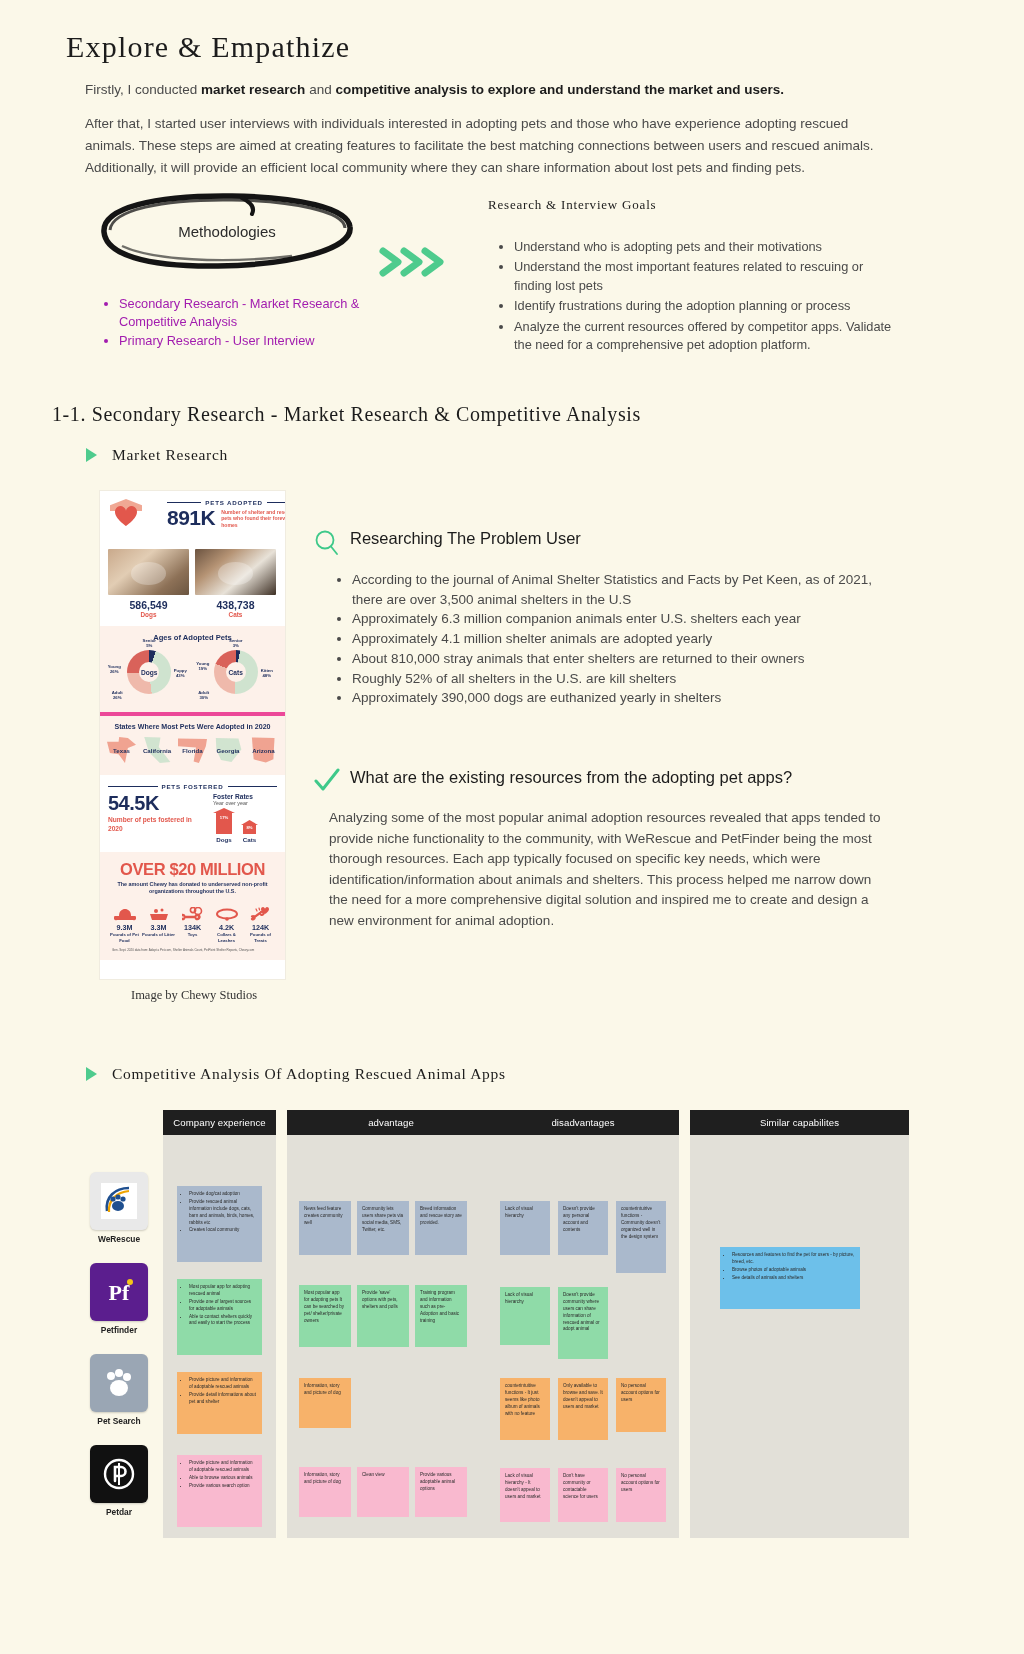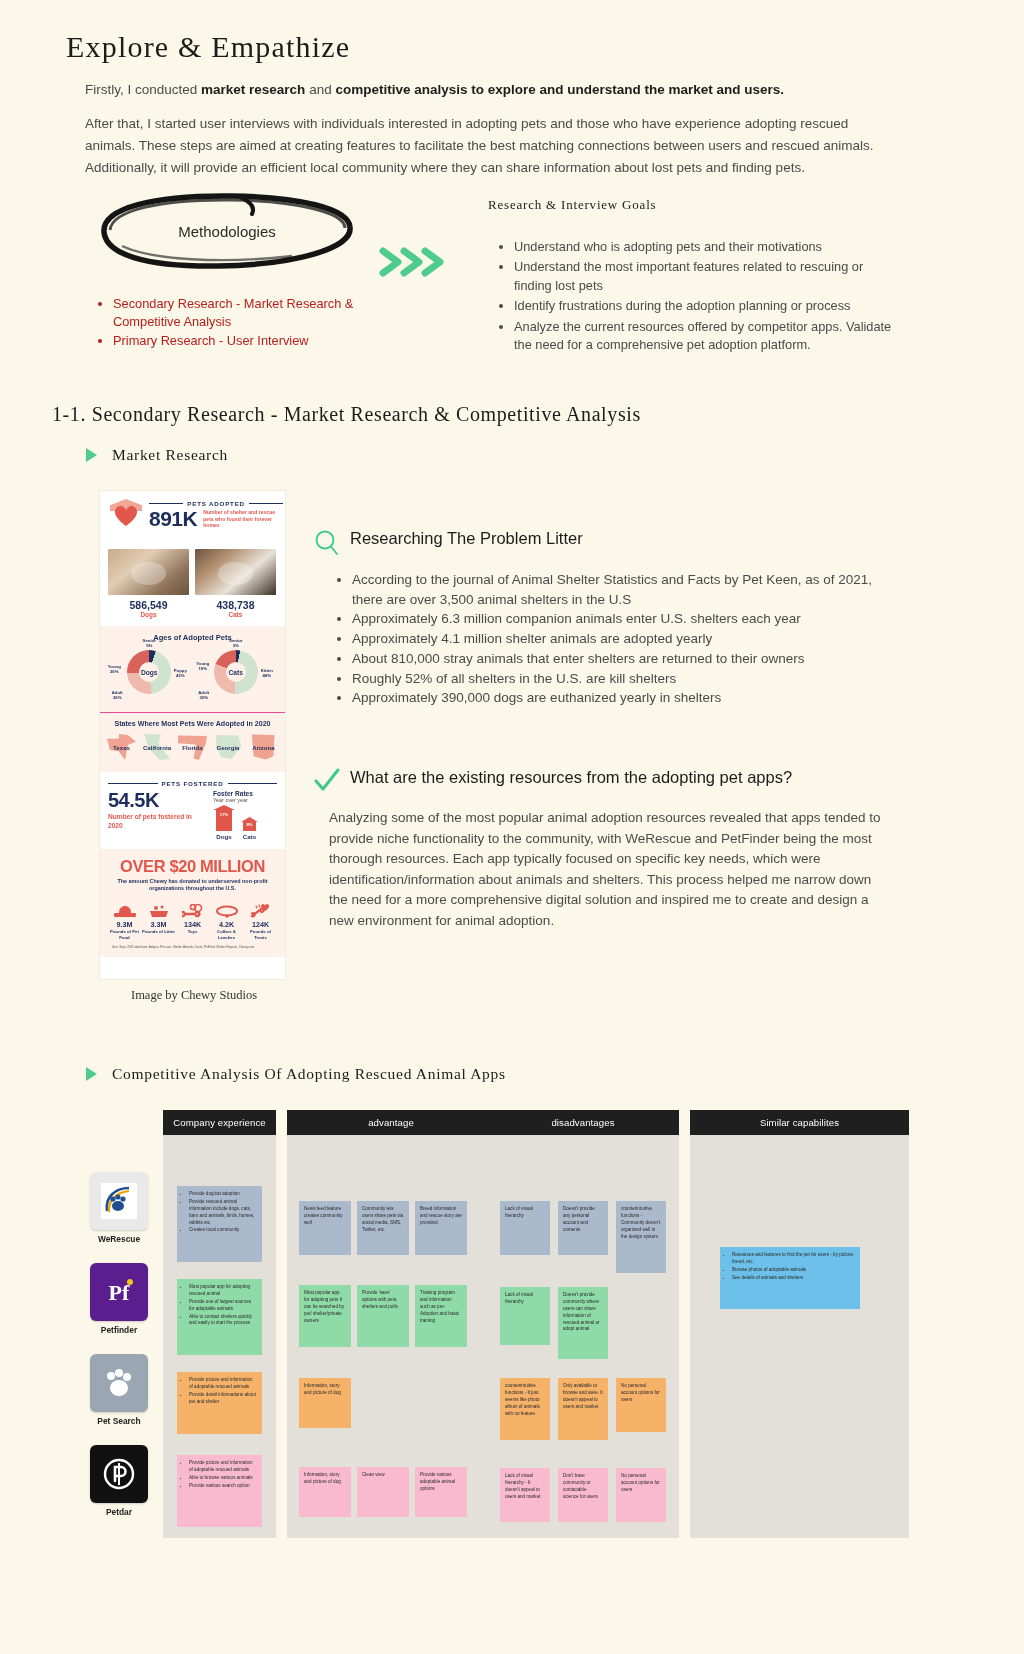--- a/index.html
+++ b/index.html
@@ -32,22 +32,22 @@
 
   
   .meth-wrap { position: absolute; left: 92px; top: 192px; width: 270px; height: 78px; }
   .meth-label {
     position: absolute; left: 0; top: 0; width: 270px; height: 78px;
     display: flex; align-items: center; justify-content: center;
     font-size: 15px; color: #2b2b2b;
   }
   .meth-circle { position: absolute; left: 0; top: 0; }
   .meth-list {
-    position: absolute; left: 99px; top: 295px; width: 300px;
-    font-size: 12.8px; color: #b91c1c; line-height: 1.42;
+    position: absolute; left: 105px; top: 295px; width: 300px;
+    font-size: 12.8px; color: #a21caf; line-height: 1.42;
   }
   .meth-list li { margin-bottom: 1px; }
   ul { list-style: disc; padding-left: 14px; }
 
   .chev { position: absolute; left: 378px; top: 245px; }
 
   
   .goals-title {
     position: absolute; left: 488px; top: 197px;
     font-family: "Liberation Serif", serif;
@@ -93,21 +93,21 @@
     position: absolute; left: 99px; top: 988px; width: 190px;
     text-align: center; font-family: "Liberation Serif", serif;
     font-size: 12.5px; color: #333;
   }
   .ig-band { position: relative; width: 100%; }
   .ig-white { background: #ffffff; }
   .ig-cream { background: #fdf1ea; }
 
   
   .pa { height: 58px; padding: 8px 8px 0 8px; }
-  .pa-row { display: flex; align-items: center; gap: 5px; }
+  .pa-row { display: flex; align-items: flex-start; gap: 23px; }
   .heart-house { width: 36px; height: 30px; position: relative; flex: 0 0 36px; }
   .hh-roof {
     position: absolute; left: 2px; top: 0; width: 32px; height: 12px;
     background: #f0a894;
     clip-path: polygon(50% 0, 100% 52%, 100% 100%, 0 100%, 0 52%);
   }
   .hh-heart {
     position: absolute; left: 7px; top: 7px; width: 22px; height: 20px;
     background: #e2574c;
     clip-path: path("M11 20 C11 20 0 12.5 0 6 C0 2 3 0 5.5 0 C8 0 11 2.5 11 5 C11 2.5 14 0 16.5 0 C19 0 22 2 22 6 C22 12.5 11 20 11 20 Z");
@@ -358,21 +358,21 @@
           <div class="dl" style="left:-4px;top:44px;width:22px">
             <span>Adult</span><br><span>30%</span>
           </div>
           <div class="dl" style="left:60px;top:22px;width:20px">
             <span>Kitten</span><br><span>48%</span>
           </div>
         </div>
       </div>
     </div>
 
-    <div class="ig-band ig-cream states" style="border-top:1px solid #ec4899">
+    <div class="ig-band ig-cream states" style="border-top:4px solid #ec4899">
       <div class="states-t">States Where Most Pets Were Adopted in 2020</div>
       <div class="states-row">
         <div class="st">
           <div class="st-shape" style="background:#ef9e8c; clip-path: polygon(0 18%,40% 18%,42% 0,72% 4%,100% 30%,72% 42%,62% 100%,40% 66%,10% 62%)"></div>
           <div class="st-name">Texas</div>
         </div>
         <div class="st">
           <div class="st-shape" style="background:#cfe3cf; clip-path: polygon(6% 0,62% 2%,56% 38%,96% 96%,60% 100%,22% 58%)"></div>
           <div class="st-name">California</div>
         </div>
@@ -490,21 +490,21 @@
       <div class="src">Gen. Sept. 2020 data from: Adopt a Pet.com, Shelter Animals Count, PetPoint Shelter Reports, Chewy.com</div>
     </div>
   </div>
 
   <div class="ig-caption">Image by Chewy Studios</div>
 
   <svg class="search-icon" width="28" height="28" viewBox="0 0 28 28">
     <circle cx="12" cy="11" r="8.5" fill="none" stroke="#3ec98a" stroke-width="1.8"></circle>
     <line x1="18" y1="17.5" x2="24" y2="25" stroke="#3ec98a" stroke-width="1.8" stroke-linecap="round"></line>
   </svg>
-  <div class="rs-head">Researching The Problem Litter</div>
+  <div class="rs-head">Researching The Problem User</div>
   <ul class="rs-list">
     <li>According to the journal of Animal Shelter Statistics and Facts by Pet Keen, as of 2021, there are over 3,500 animal shelters in the U.S</li>
     <li>Approximately 6.3 million companion animals enter U.S. shelters each year</li>
     <li>Approximately 4.1 million shelter animals are adopted yearly</li>
     <li>About 810,000 stray animals that enter shelters are returned to their owners</li>
     <li>Roughly 52% of all shelters in the U.S. are kill shelters</li>
     <li>Approximately 390,000 dogs are euthanized yearly in shelters</li>
   </ul>
 
   <svg class="check-icon" width="26" height="26" viewBox="0 0 26 26">

